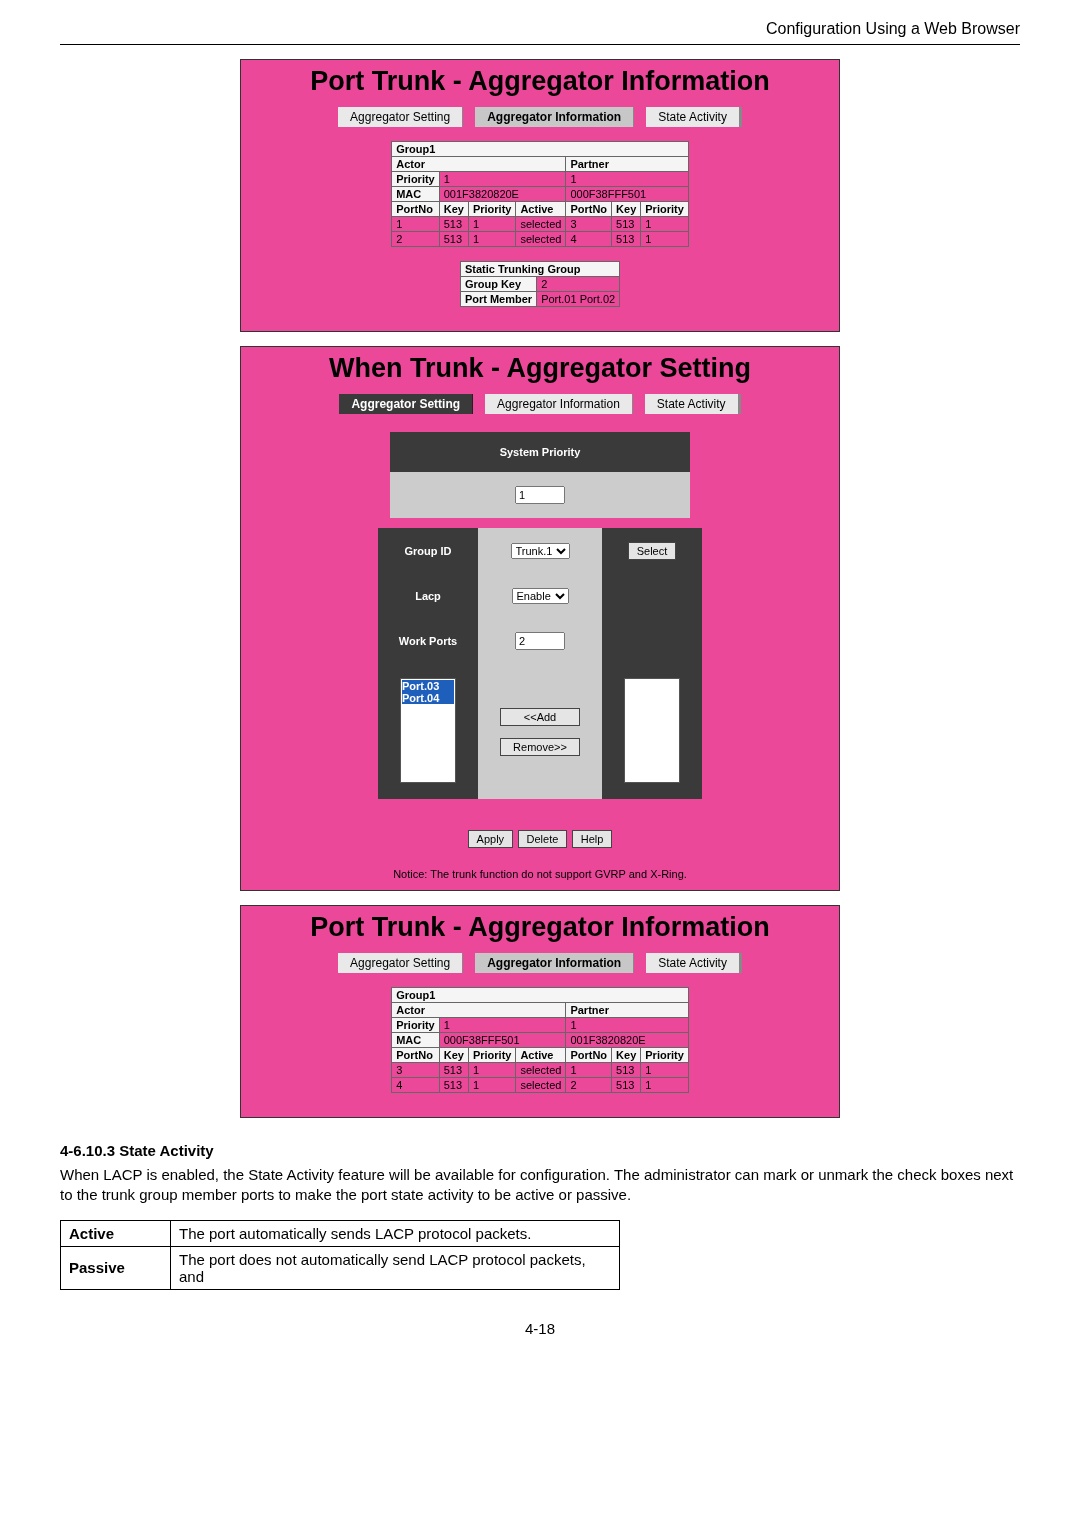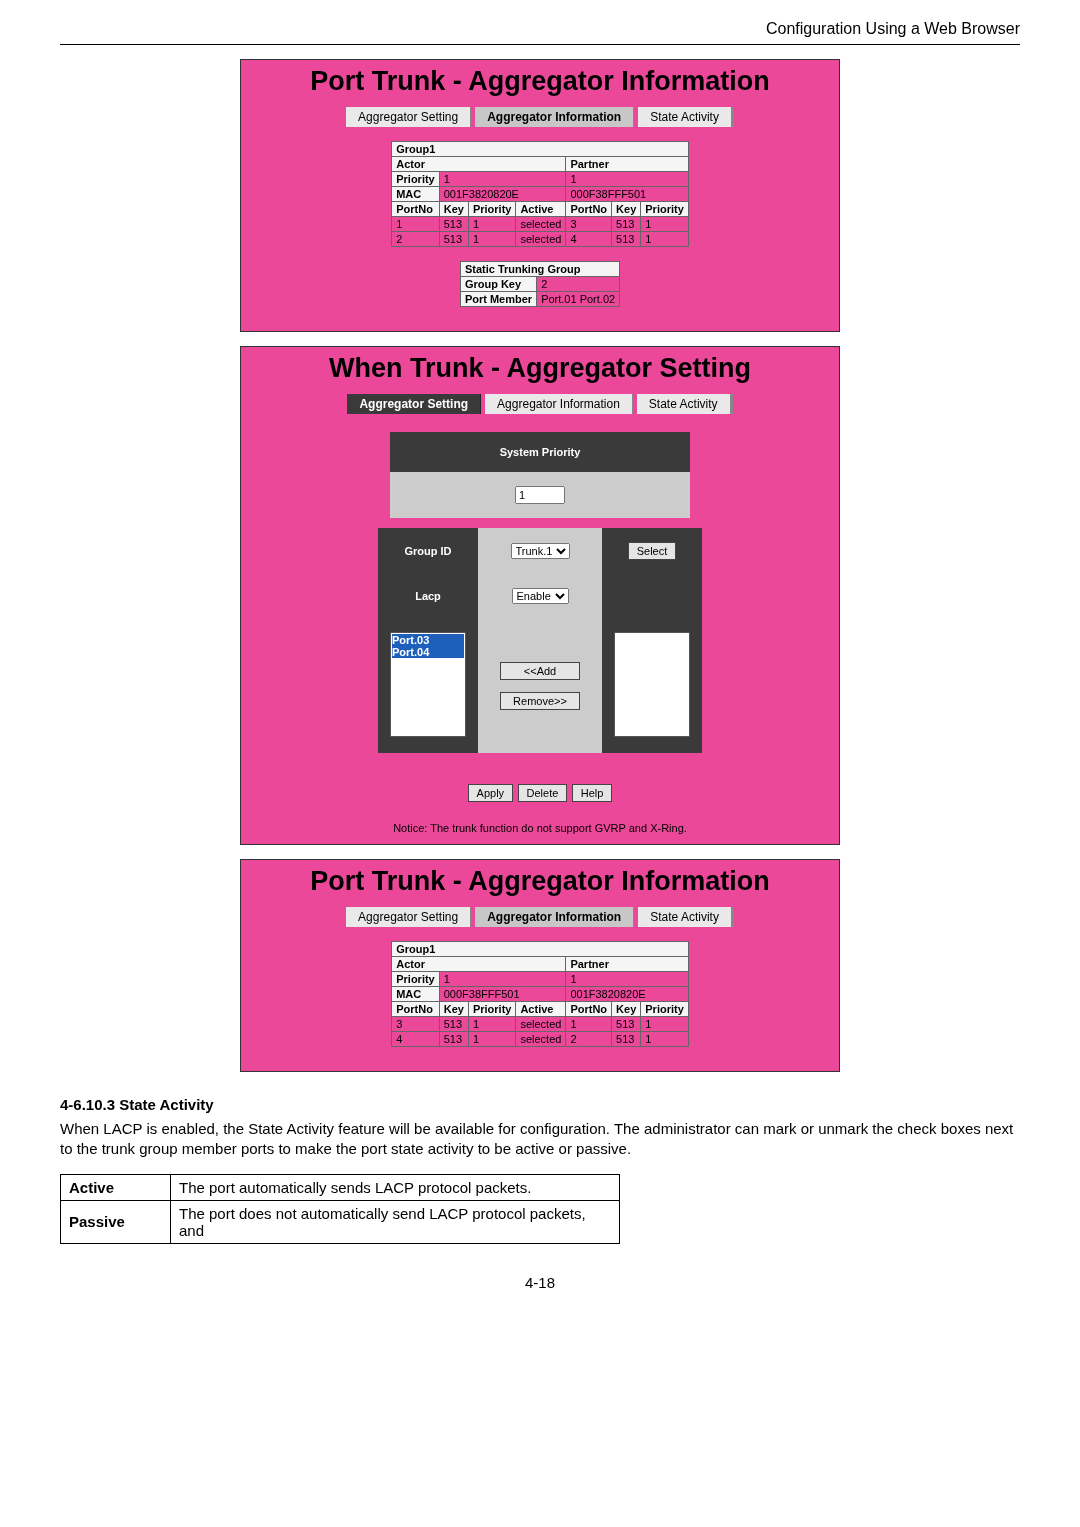--- a/index.html
+++ b/index.html
@@ -28,21 +28,21 @@
   h1.panel-title {
     font-family: Arial, sans-serif;
     font-size: 27px;
     margin: 4px 0 10px 0;
     text-align: center;
     font-weight: bold;
   }
   .tabs {
     display: flex;
     justify-content: center;
-    gap: 4px;
+    gap: 12px;
     margin: 4px 20px 12px 20px;
   }
   .tab {
     font-size: 12px;
     padding: 3px 12px;
     background: #e9e9e9;
     border-right: 1px solid #888;
     cursor: pointer;
   }
   .tab:last-child { border-right: 3px solid #888; }
@@ -83,21 +83,21 @@
     color:#fff;
     font-weight: bold;
     text-align:center;
   }
   .light-cell { background:#ccc; text-align:center; }
   select, input[type=text], .listbox {
     font-size:11px;
     font-family: inherit;
   }
   .listbox {
-    width: 76px;
+    width: 56px;
     height: 105px;
     border:1px solid #555;
     background:#fff;
     display:inline-block;
     font-size:11px;
     text-align:left;
     padding:1px;
     overflow:hidden;
   }
   .listbox.sel1 div:nth-child(1),
@@ -246,20 +246,25 @@
         <tr>
           <td class="dark-cell">Lacp</td>
           <td class="light-cell">
             <select>
               <option>Enable</option>
             </select>
           </td>
           <td class="dark-cell"></td>
         </tr>
         <tr>
+          <td class="dark-cell">Work Ports</td>
+          <td class="light-cell"><input type="text" style="width: 50px;" value="2"></td>
+          <td class="dark-cell"></td>
+        </tr>
+        <tr>
           <td class="dark-cell" style="vertical-align:top;">
             <div class="listbox sel1">
               <div>Port.03</div>
               <div>Port.04</div>
             </div>
           </td>
           <td class="light-cell" style="vertical-align:middle;">
             <button class="btn" style="width:80px;">&lt;&lt;Add</button><br><br>
             <button class="btn" style="width:80px;">Remove&gt;&gt;</button>
           </td>

